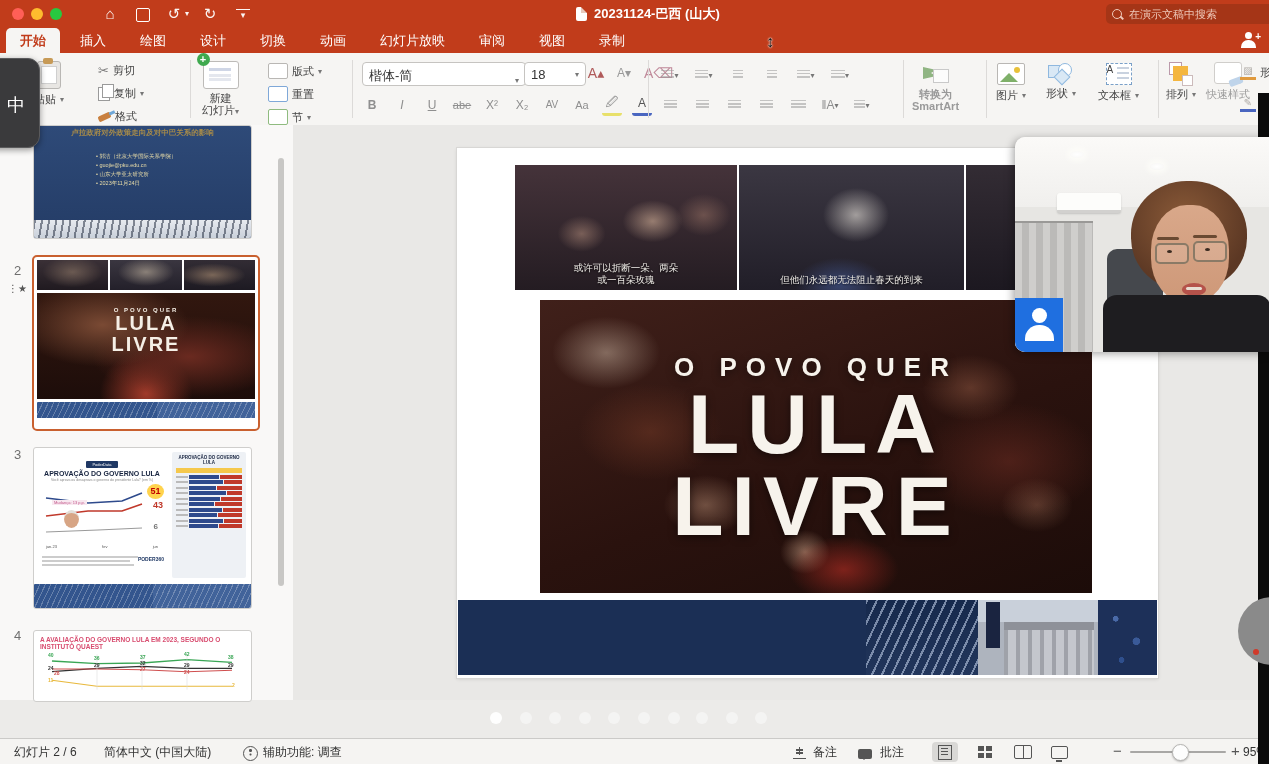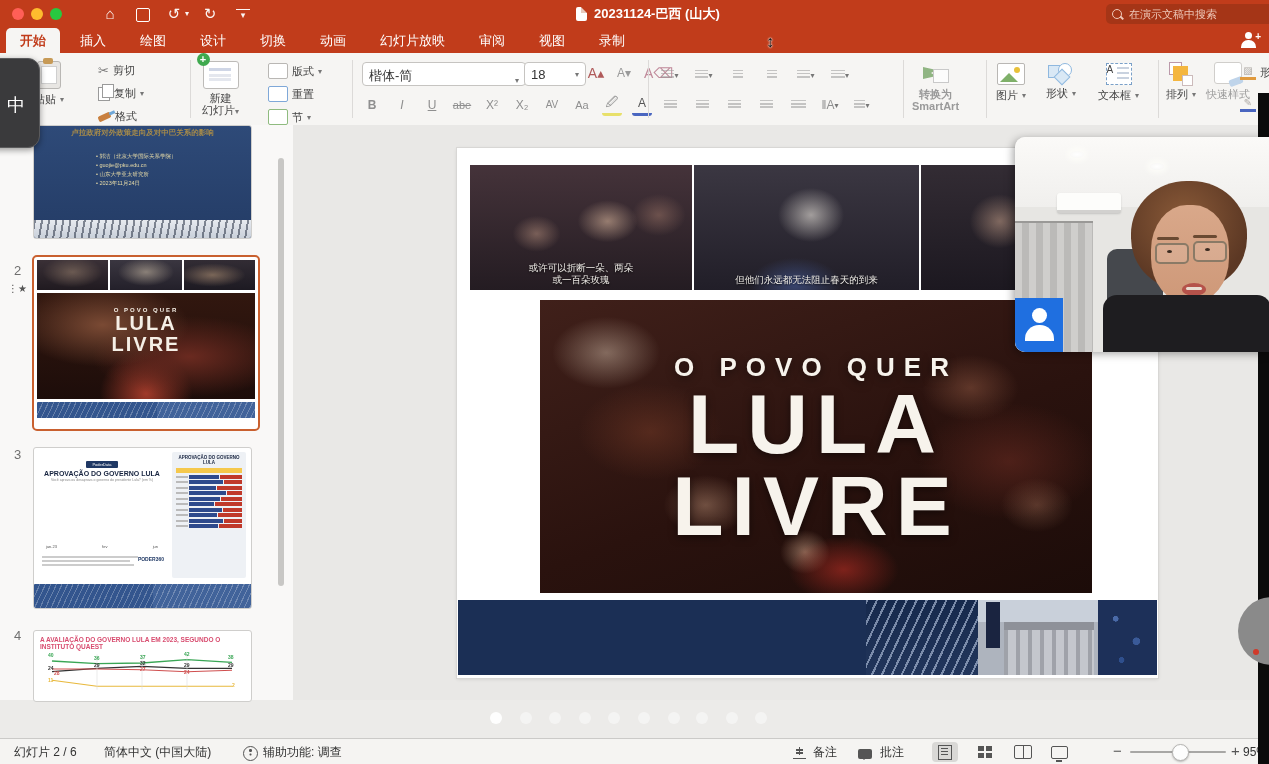--- a/index.html
+++ b/index.html
@@ -101,21 +101,21 @@
   .val51{position:absolute;background:#FFD34D;border-radius:50%;width:17px;height:15px;line-height:15px;text-align:center;color:#C00000;font-weight:bold;font-size:9px;}
   .tinytxt{font-size:4px;color:#555;}
   .footbar{height:2px;background:#CCC;margin-top:2px;}
   .barrow{display:flex;height:4px;margin:1.5px 4px 0 4px;gap:1px;}
   .barrow .lab{width:12px;height:2px;background:#bbb;margin-top:1px;}
   .barrow .blue{background:#2E4A8C;height:4px;}
   .barrow .red{background:#C0392B;height:4px;}
   .s4title{font-size:6.5px;font-weight:bold;color:#D84C6F;margin:5px 6px 2px 6px;line-height:7px;}
   .pt{position:absolute;font-size:5px;font-weight:bold;}
   
-  .still{overflow:hidden;}
+  .still{overflow:hidden;margin-left:45px;}
   .cap{position:absolute;left:0;right:0;bottom:4px;text-align:center;color:#F2EFEA;font-size:9.5px;line-height:12px;text-shadow:0 1px 2px rgba(0,0,0,.8);}
   .hero{background:
     radial-gradient(ellipse 90px 60px at 12% 18%,rgba(220,200,180,.45) 0%,rgba(0,0,0,0) 60%),
     radial-gradient(ellipse 70px 50px at 30% 70%,rgba(215,170,140,.4) 0%,rgba(0,0,0,0) 60%),
     radial-gradient(ellipse 80px 55px at 78% 30%,rgba(190,120,90,.35) 0%,rgba(0,0,0,0) 60%),
     radial-gradient(ellipse 60px 45px at 90% 70%,rgba(200,140,110,.3) 0%,rgba(0,0,0,0) 60%),
     radial-gradient(ellipse 100px 60px at 55% 92%,rgba(200,50,40,.55) 0%,rgba(0,0,0,0) 55%),
     radial-gradient(ellipse 45px 40px at 48% 86%,rgba(225,180,150,.5) 0%,rgba(0,0,0,0) 55%),
     radial-gradient(ellipse 120px 80px at 20% 45%,rgba(120,60,40,.5) 0%,rgba(0,0,0,0) 60%),
     radial-gradient(ellipse 140px 90px at 85% 55%,rgba(110,45,35,.55) 0%,rgba(0,0,0,0) 65%),
@@ -435,20 +435,32 @@
       </div>
       <div class="mini-navy"></div>
     </div>
 
     <div class="abs thumb-num" style="left:14px;top:322px;">3</div>
     <div class="abs thumb" style="left:33px;top:322px;width:217px;height:160px;">
       <div class="abs" style="left:4px;top:4px;width:128px;height:126px;">
         <div style="text-align:center;"><span class="badge3">PoderData</span></div>
         <div class="s3title">APROVAÇÃO DO GOVERNO LULA</div>
         <div class="s3sub">Você aprova ou desaprova o governo do presidente Lula? (em %)</div>
+        <div class="abs" style="left:0;top:28px;width:128px;height:62px;">
+          <svg width="128" height="62" viewBox="0 0 128 62" preserveAspectRatio="none">
+            <polyline points="8,18 50,23 84,21 104,13" fill="none" stroke="#2E4A8C" stroke-width="1.6"></polyline>
+            <polyline points="8,36 50,31 84,31 104,24" fill="none" stroke="#C0392B" stroke-width="1.6"></polyline>
+            <polyline points="8,52 60,50 104,48" fill="none" stroke="#9a9a9a" stroke-width="1.2"></polyline>
+          </svg>
+          <span class="val51" style="right:2px;top:4px;">51</span>
+          <span class="abs" style="right:3px;top:20px;color:#C0392B;font-weight:bold;font-size:9px;">43</span>
+          <span class="abs" style="right:8px;top:42px;color:#777;font-weight:bold;font-size:8px;">6</span>
+          <span class="abs tinytxt" style="left:14px;top:20px;color:#C2578A;background:#F8E8F0;padding:0 2px;">Mudança: 13 p.p.</span>
+          <span class="abs" style="left:26px;top:30px;width:15px;height:15px;border-radius:50%;background:#D7A585;border-top:3px solid #E3E0DA;"></span>
+        </div>
         <div class="abs" style="left:0;top:92px;width:128px;display:flex;justify-content:space-between;padding:0 8px;box-sizing:border-box;">
           <span class="tinytxt">jan.23</span>
           <span class="tinytxt">fev</span>
           <span class="tinytxt">jun</span>
         </div>
         <div class="abs" style="left:4px;top:102px;width:96px;">
           <div class="footbar"></div>
             <div class="footbar" style="width:88px;"></div>
             <div class="footbar" style="width:92px;"></div>
         </div>

